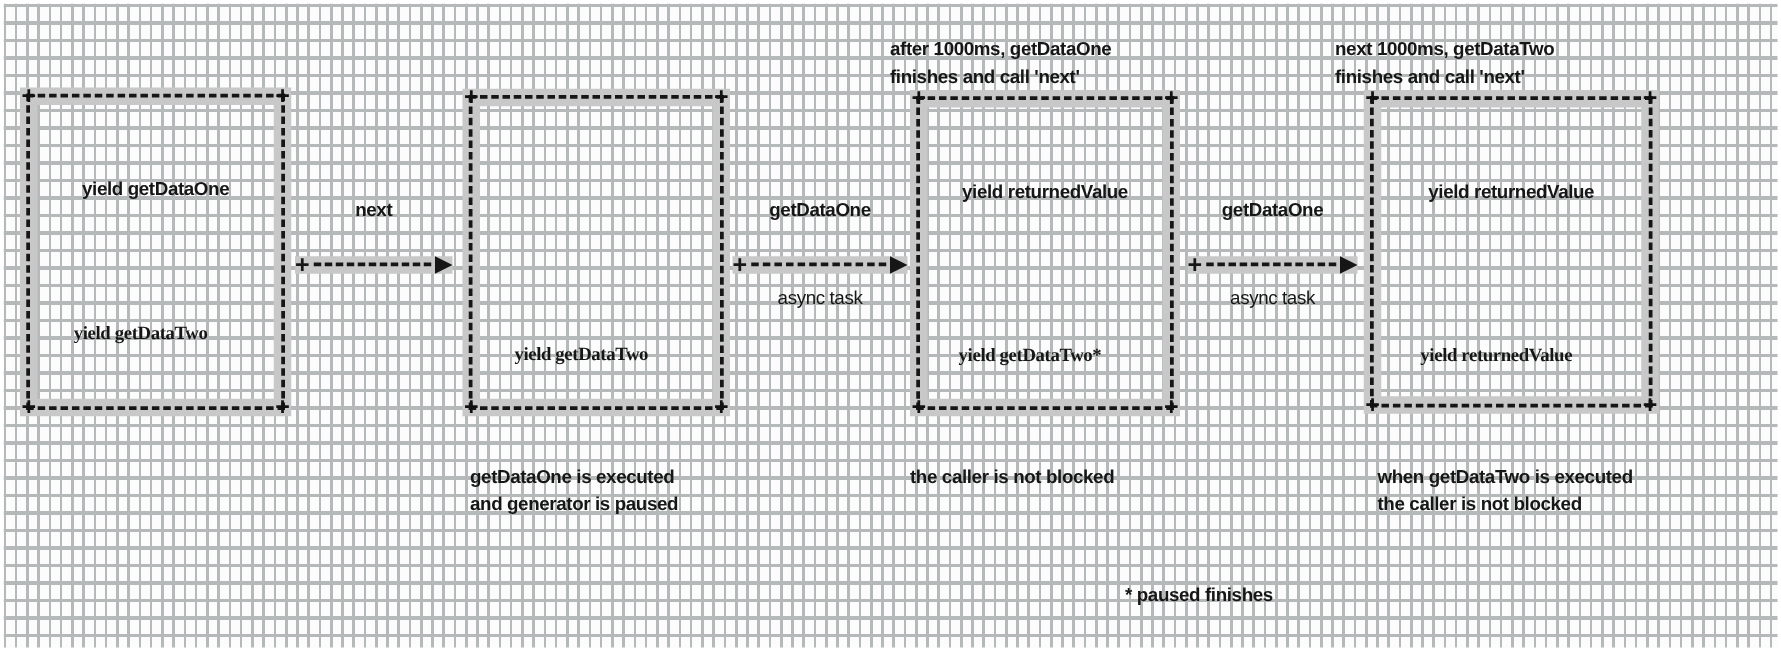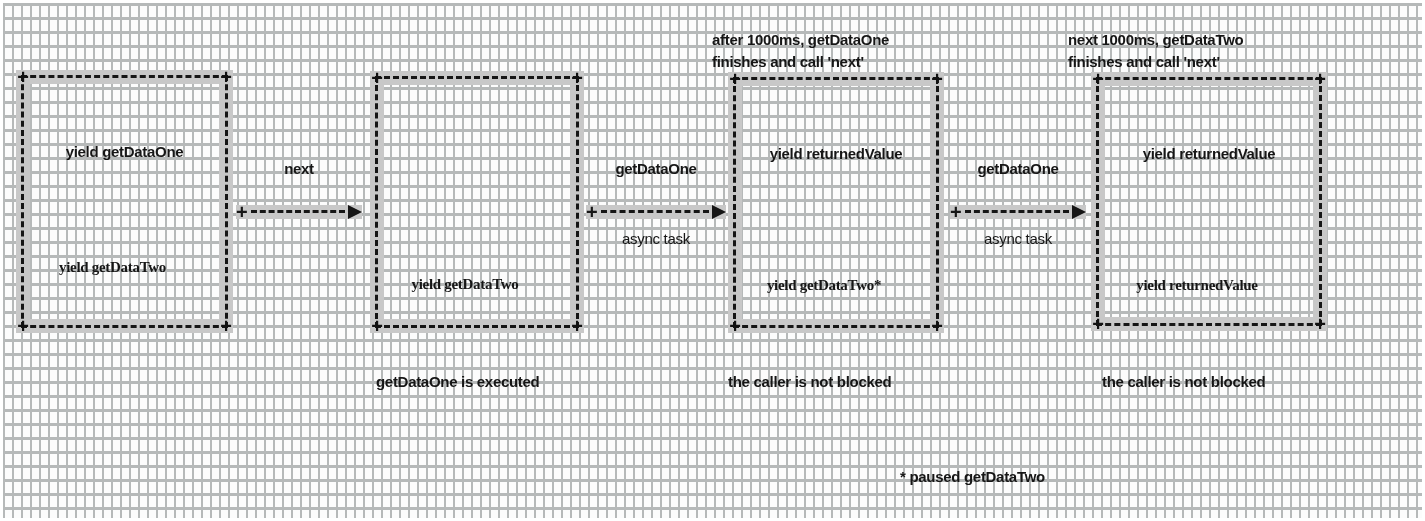--- a/index.html
+++ b/index.html
@@ -221,22 +221,24 @@
     <div>after 1000ms, getDataOne</div>
     <div>finishes and call 'next'</div>
   </div>
   <div class="annotation" style="left:1068px; top:29px;">
     <div>next 1000ms, getDataTwo</div>
     <div>finishes and call 'next'</div>
   </div>
 
   <div class="annotation" style="left:376px; top:371px;">
     <div>getDataOne is executed</div>
+    <div>and generator is paused</div>
   </div>
   <div class="annotation" style="left:728px; top:371px;">
     <div>the caller is not blocked</div>
   </div>
   <div class="annotation" style="left:1102px; top:371px;">
+    <div>when getDataTwo is executed</div>
     <div>the caller is not blocked</div>
   </div>
 
-  <div class="footnote" style="left:900px; top:466px;">* paused getDataTwo</div>
+  <div class="footnote" style="left:900px; top:466px;">* paused finishes</div>
 </div>
 
 </body></html>

